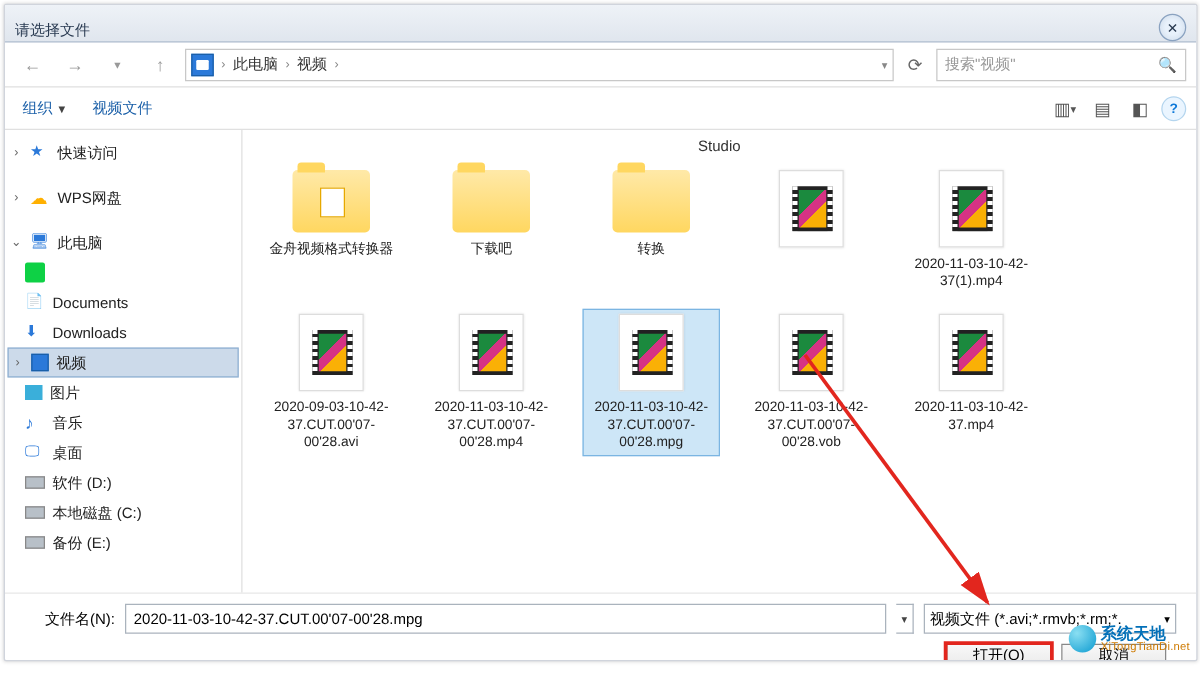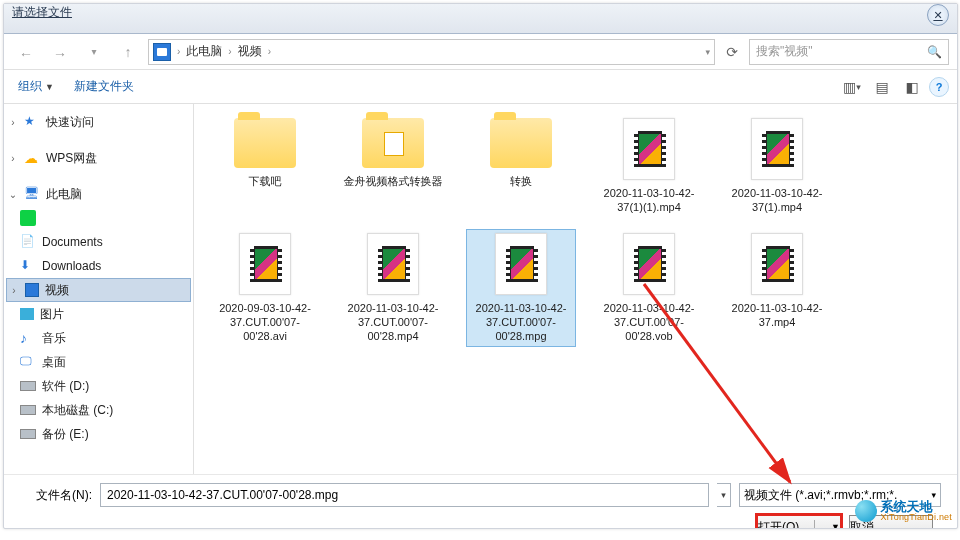--- a/index.html
+++ b/index.html
@@ -1,18 +1,18 @@
 <!DOCTYPE html>
 <html><head>
 <meta charset="utf-8">
 <style>
 * { box-sizing: border-box; margin: 0; padding: 0; font-family: "Microsoft YaHei", "Segoe UI", sans-serif; }
 body { background: #fff; width: 960px; height: 540px; overflow: hidden; position: relative; }
 .window { border: 1px solid #d0d4dc; width: 955px; height: 526px; margin: 3px; background: #fff; border-radius: 2px; overflow: hidden; box-shadow: 0 0 3px rgba(0,0,0,.15); }
-.titlebar { height: 30px; background: linear-gradient(180deg,#eef2f7,#e0e6ee); border-bottom: 1px solid #a9b8cc; display: flex; align-items: flex-start; padding: 0 8px; font-size: 12px; color: #2a3b52; text-decoration: underline; }
+.titlebar { height: 30px; background: linear-gradient(180deg,#eef2f7,#e0e6ee); border-bottom: 1px solid #a9b8cc; display: flex; align-items: flex-end; padding: 0 8px; font-size: 12px; color: #2a3b52; }
 .titlebar .title { flex: 1; }
 .titlebar .close-btn { width: 22px; height: 22px; border-radius: 50%; background: radial-gradient(circle,#e8f1fb 40%,#cddae9); border: 1px solid #8aa2c0; display: flex; align-items: center; justify-content: center; font-size: 11px; color: #2a3b52; cursor: pointer; }
 .nav-row { height: 36px; display: flex; align-items: center; gap: 6px; padding: 4px 8px; border-bottom: 1px solid #e0e0e0; }
 .nav-btn { width: 28px; height: 26px; display: flex; align-items: center; justify-content: center; color: #999; font-size: 14px; }
 .breadcrumb { flex: 1; height: 26px; border: 1px solid #c8c8c8; background: #fff; display: flex; align-items: center; padding: 0 4px; font-size: 12px; color: #333; gap: 6px; }
 .bc-icon { width: 18px; height: 18px; background: #2b79d9; border: 1px solid #1a5fa8; position: relative; }
 .bc-icon::after { content:""; position:absolute; left:3px; top:4px; width:10px; height:8px; background:#fff; border-radius:1px; }
 .bc-sep { color: #888; font-size: 10px; }
 .reload { width: 22px; height: 26px; display:flex; align-items:center; justify-content:center; color:#666; font-size:14px; }
 .search-box { width: 200px; height: 26px; border: 1px solid #c8c8c8; background: #fff; display:flex; align-items:center; padding:0 6px; font-size:12px; color:#999; gap:6px; }
@@ -55,21 +55,21 @@
 .film::before { left:0; } .film::after { right:0; }
 .film-inner { position:absolute; left:5px; right:5px; top:3px; bottom:3px; background:linear-gradient(135deg,#1b8a3e 0 40%, #d63384 40% 60%, #fab005 60%); }
 .bottom { padding: 8px 16px 6px; display:flex; flex-direction:column; gap:8px; border-top:1px solid #e8e8e8; }
 .fn-row { display:flex; align-items:center; gap:8px; font-size:12px; }
 .fn-label { width:72px; text-align:right; }
 .fn-input { flex:1; height:24px; border:1px solid #aab3bd; padding:0 6px; font-size:12px; }
 .fn-drop { width:14px; height:24px; border:1px solid #aab3bd; border-left:none; display:flex; align-items:center; justify-content:center; font-size:9px; color:#444; }
 .ft-select { width:202px; height:24px; border:1px solid #aab3bd; display:flex; align-items:center; padding:0 4px; font-size:12px; gap:4px; }
 .ft-select .arr { margin-left:auto; font-size:9px; }
 .btn-row { display:flex; justify-content:flex-end; gap:8px; padding-right:8px; }
-.btn { width: 84px; height:24px; border:1px solid #888; background:linear-gradient(180deg,#f8f8f8,#e6e6e6); font-size:12px; display:flex; align-items:center; justify-content:space-between; cursor:pointer; }
+.btn { width: 84px; height:24px; border:1px solid #888; background:linear-gradient(180deg,#f8f8f8,#e6e6e6); font-size:12px; display:flex; align-items:center; justify-content:space-between; cursor:pointer;flex-direction:column; }
 .btn.open { outline: 3px solid #e2261e; outline-offset: -1px; }
 .btn.open .arr { font-size:9px; margin-left:2px;}
 .arrow-svg { position:absolute; left:642px; top:282px; pointer-events:none; }
 .watermark { position:absolute; right:8px; bottom:18px; display:flex; align-items:center; gap:4px; font-size:11px; pointer-events:none; }
 .watermark .globe { width:22px; height:22px; border-radius:50%; background:radial-gradient(circle at 30% 30%, #8adff2, #0b9ad0); }
 .watermark .zh { color:#0370b8; font-weight:bold; font-size:13px; }
 .watermark .en { font-size:9px; color:#ce7a00; letter-spacing:.2px;text-align:right;}
 </style>
 </head>
 <body>
@@ -100,21 +100,21 @@
       <span>搜索"视频"</span>
       <span style="margin-left:auto">🔍</span>
     </div>
   </div>
 
   <div class="toolbar">
     <span class="tb-link">
         <span>组织</span>
         <span class="arr">▼</span>
       </span>
-    <span class="tb-link">新建文件夹</span>
+    <span class="tb-link">视频文件</span>
     <div class="tb-right">
       <span class="tb-ic">▥ <span style="font-size:9px">▾</span></span>
       <span class="tb-ic">▤</span>
       <span class="tb-ic">◧</span>
       <span class="tb-ic help">?</span>
     </div>
   </div>
 
   <div class="body-row">
     <div class="sidebar">
@@ -172,40 +172,40 @@
           <span class="sb-ic ic-drv"></span>
           <span>本地磁盘 (C:)</span>
         </div>
       <div class="sb-item">
           <span class="sb-ic ic-drv"></span>
           <span>备份 (E:)</span>
         </div>
     </div>
 
     <div class="content">
+      <div class="grp-head">Studio</div>
       <div class="grid" id="grid">
+          <div class="item">
+            <div class="folder-ic app"></div>
+            <div>金舟视频格式转换器</div>
+          </div>
           <div class="item">
             <div class="folder-ic"></div>
             <div>下载吧</div>
           </div>
           <div class="item">
-            <div class="folder-ic app"></div>
-            <div>金舟视频格式转换器</div>
-          </div>
-          <div class="item">
             <div class="folder-ic"></div>
             <div>转换</div>
           </div>
           <div class="item">
             <div class="file-ic">
               <div class="film">
                 <div class="film-inner"></div>
               </div>
             </div>
-            <div>2020-11-03-10-42-37(1)(1).mp4</div>
           </div>
           <div class="item">
             <div class="file-ic">
               <div class="film">
                 <div class="film-inner"></div>
               </div>
             </div>
             <div>2020-11-03-10-42-37(1).mp4</div>
           </div>
           <div class="item">

